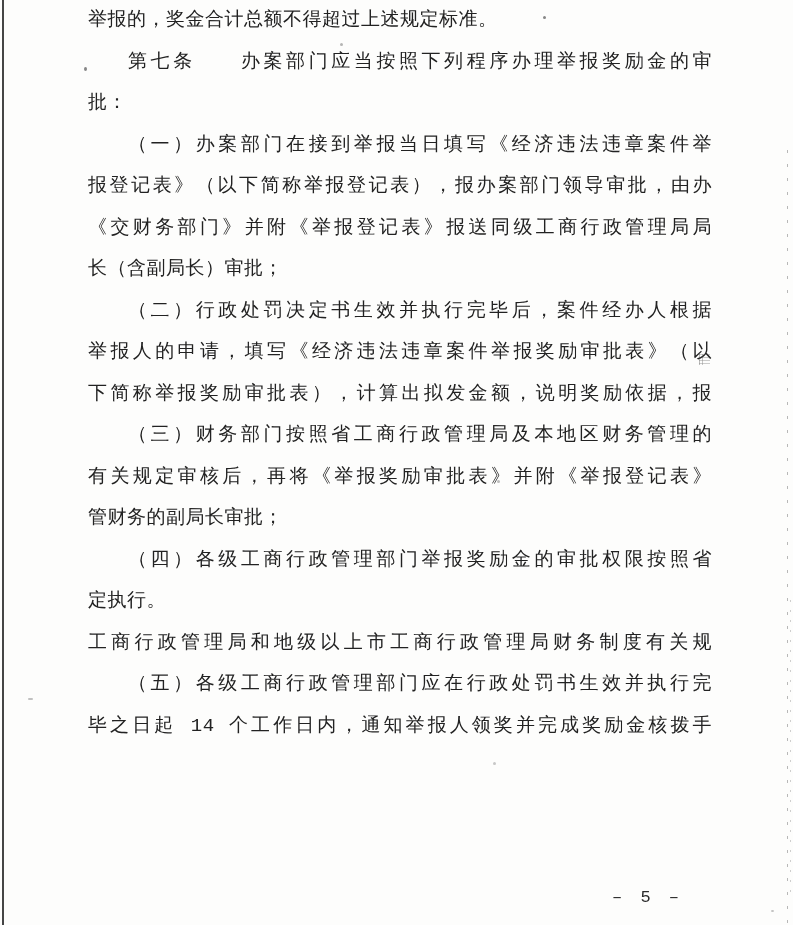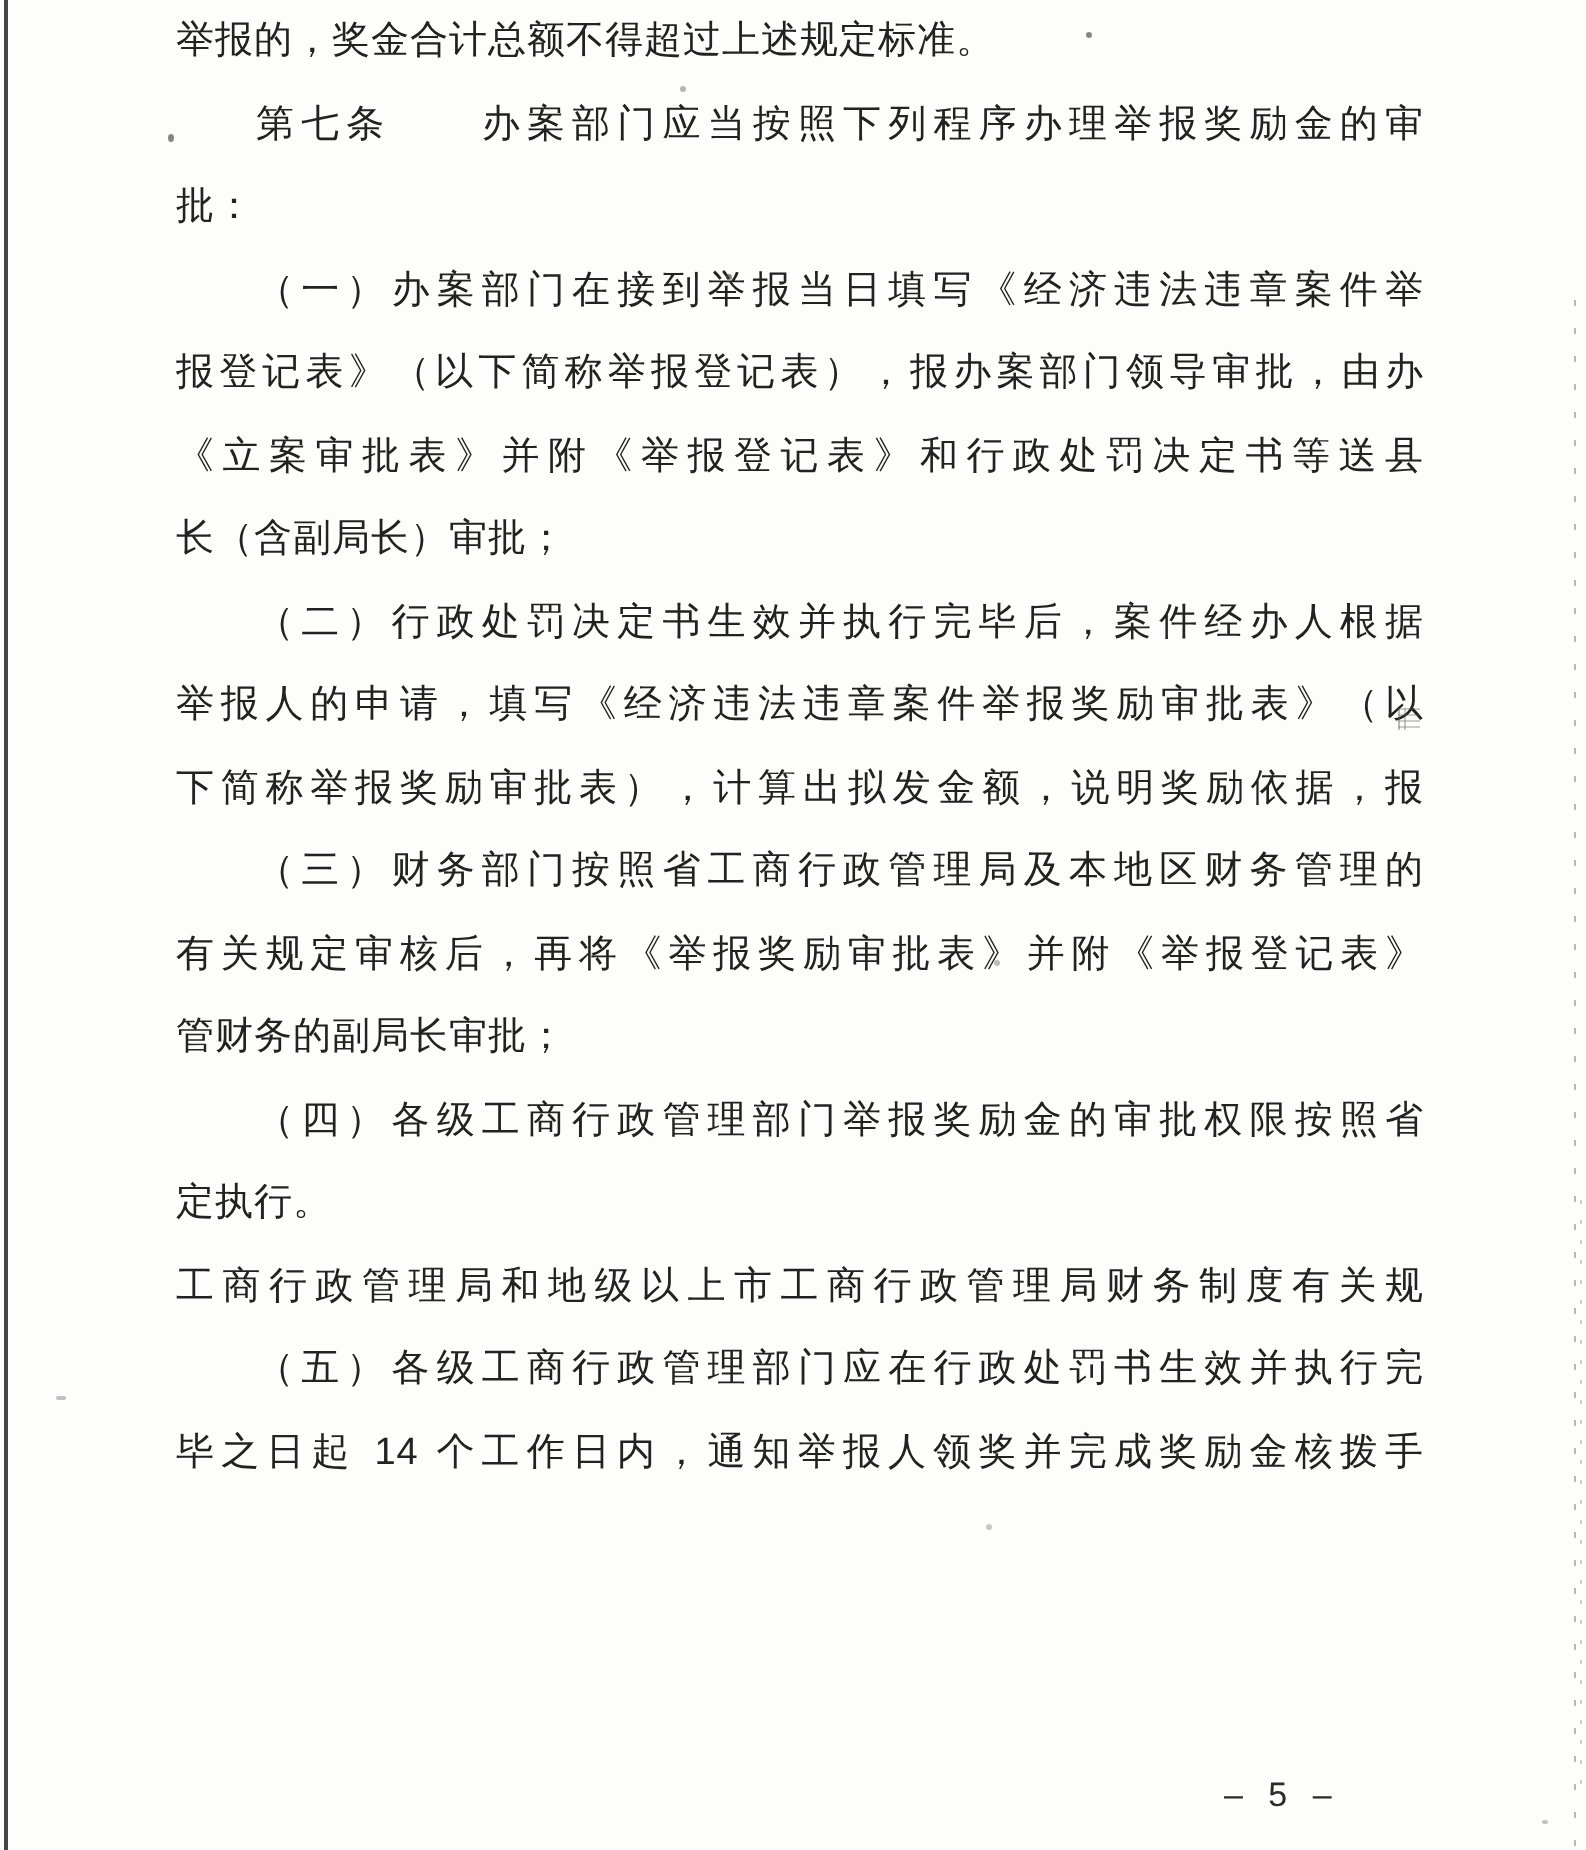--- a/index.html
+++ b/index.html
@@ -6,21 +6,21 @@
     margin: 0;
     padding: 0;
     background: #e8e8e8;
   }
   .page {
     position: relative;
     width: 793px;
     height: 925px;
     background: #fdfdfc;
     overflow: hidden;
-    font-family: Liberation Sans, sans-serif;
+    font-family: Liberation Mono, monospace;
     color: #222;
   }
   
   .edge-left {
     position: absolute;
     left: 2px;
     top: 0;
     width: 2px;
     height: 925px;
     background: #454545;
@@ -115,21 +115,21 @@
   <div class="edge-left"></div>
   <div class="noise-col-1"></div>
   <div class="noise-col-2"></div>
 
   <div class="text-block" id="lines-container">
       <div class="line">举报的，奖金合计总额不得超过上述规定标准。</div>
       <div class="line indent full">第七条　　办案部门应当按照下列程序办理举报奖励金的审</div>
       <div class="line">批：</div>
       <div class="line indent full">（一）办案部门在接到举报当日填写《经济违法违章案件举</div>
       <div class="line full">报登记表》（以下简称举报登记表），报办案部门领导审批，由办</div>
-      <div class="line full">《立案审批表》并附《举报登记表》和行政处罚决定书等送县</div>
+      <div class="line full">《交财务部门》并附《举报登记表》报送同级工商行政管理局局</div>
       <div class="line">长（含副局长）审批；</div>
       <div class="line indent full">（二）行政处罚决定书生效并执行完毕后，案件经办人根据</div>
       <div class="line full">举报人的申请，填写《经济违法违章案件举报奖励审批表》（以</div>
       <div class="line full">下简称举报奖励审批表），计算出拟发金额，说明奖励依据，报</div>
       <div class="line indent full">（三）财务部门按照省工商行政管理局及本地区财务管理的</div>
       <div class="line full">有关规定审核后，再将《举报奖励审批表》并附《举报登记表》</div>
       <div class="line">管财务的副局长审批；</div>
       <div class="line indent full">（四）各级工商行政管理部门举报奖励金的审批权限按照省</div>
       <div class="line">定执行。</div>
       <div class="line full">工商行政管理局和地级以上市工商行政管理局财务制度有关规</div>

